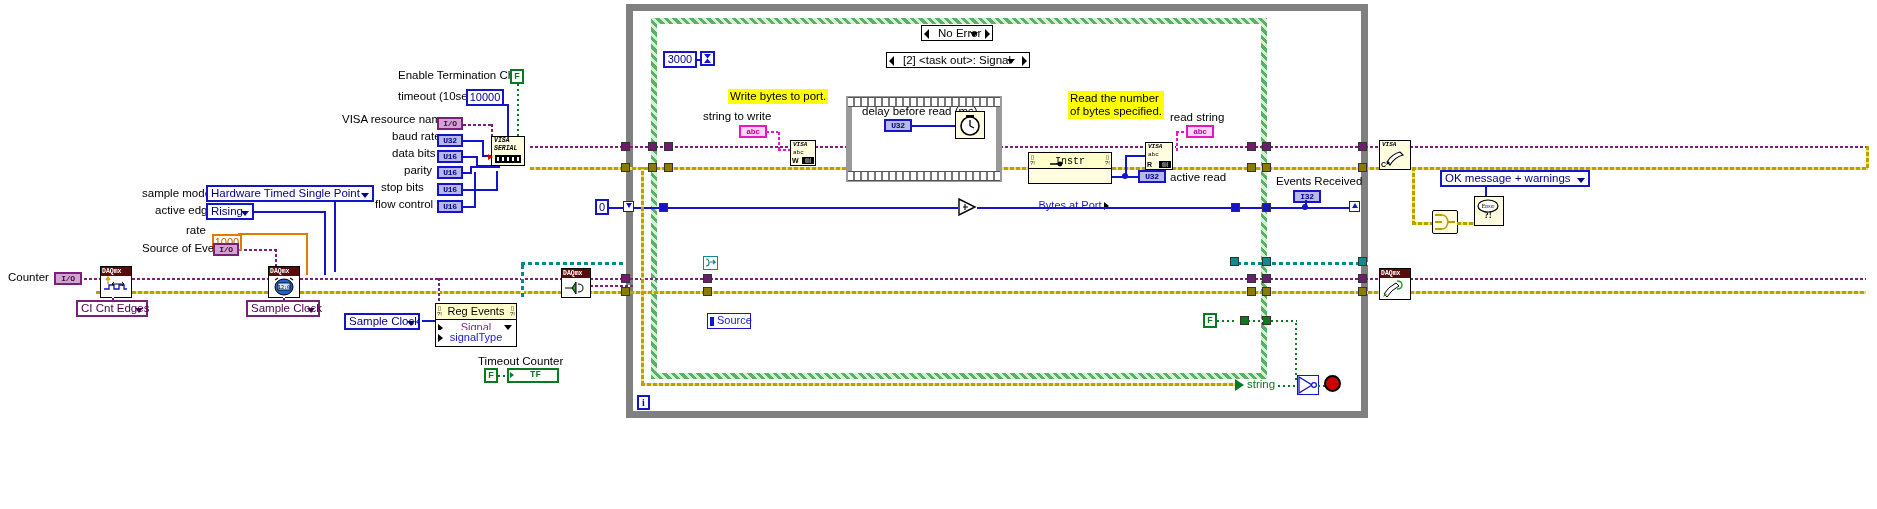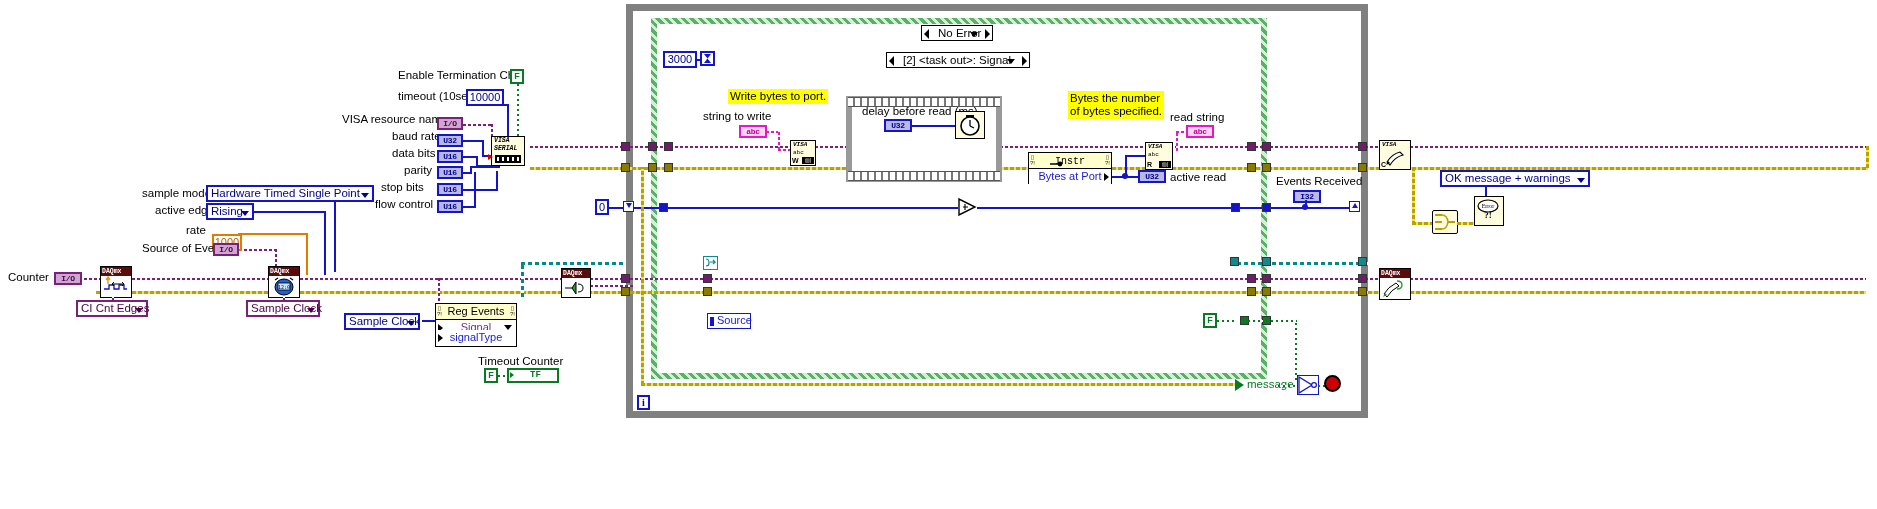--- a/index.html
+++ b/index.html
@@ -389,36 +389,36 @@
   <div class="term t-blue" style="left:884px;top:119px;width:28px;">U32</div>
   <div class="w w-blue" style="left:911px;top:125px;width:45px;"></div>
   <div class="vi" style="left:955px;top:111px;width:30px;height:28px;">
     <svg width="26" height="24" viewBox="0 0 26 24" style="display:block;margin:1px auto;">
       <circle cx="13" cy="13" r="9" fill="#fff" stroke="#000" stroke-width="1.6"></circle>
       <path d="M13 13 L13 7 M13 13 L17 15" stroke="#000" stroke-width="1.3" fill="none"></path>
       <path d="M9 3 h8" stroke="#000" stroke-width="2"></path>
     </svg>
   </div>
 
-  <div class="comment" style="left:1068px;top:91px;">Bytes the number
+  <div class="comment" style="left:1068px;top:91px;">Read the number
 of bytes specified.</div>
 
   <div class="propnode" style="left:1028px;top:152px;width:84px;height:32px;">
     <div class="pn-top" style="background:#ffffcc;">
       <span class="pn-gl">▯<br>?!</span>
       <span style="font-family:'Liberation Mono',monospace;font-size:10px;">Instr</span>
       <span class="pn-gr">▯<br>?!</span>
       <span style="position:absolute;left:20px;top:4px;">
         <svg width="14" height="8" viewBox="0 0 14 8">
             <path d="M1 4 h8" stroke="#000" stroke-width="1.5"></path>
             <circle cx="11" cy="4" r="2.4" fill="#000"></circle>
           </svg>
       </span>
     </div>
-    <div class="pn-row" style="background:#fff;color:#1a1ad0;">
+    <div class="pn-row" style="background:#fff;color:#1a1ad0;margin-top:29px;">
       <span>Bytes at Port</span>
       <span class="pn-arrow-r"></span>
     </div>
   </div>
 
   <div class="w w-blue" style="left:1112px;top:176px;width:26px;"></div>
   <div class="w w-bluev" style="left:1125px;top:155px;height:22px;"></div>
   <div class="w w-blue" style="left:1125px;top:155px;width:20px;"></div>
   <div style="position:absolute;left:1122px;top:173px;width:6px;height:6px;border-radius:50%;
               background:#1414c8;"></div>
@@ -561,21 +561,21 @@
     <div class="dbody" style="display:flex;align-items:center;justify-content:center;">
       <svg width="28" height="20" viewBox="0 0 28 20">
         <path d="M3 15 q4 -7 12 -11 l3 3 q-8 4 -12 11 z" fill="#fff" stroke="#000" stroke-width="1"></path>
         <path d="M4 14 l-2 4 l4 -2 z" fill="#2a9d2a"></path>
         <path d="M16 2 q5 0 5 4 q0 4 -5 4" stroke="#2a9d2a" stroke-width="1.4" fill="none"></path>
       </svg>
     </div>
   </div>
 
   <div class="statusarrow" style="left:1235px;top:379px;"></div>
-  <div class="lbl" style="left:1247px;top:379px;color:#0a7a22;">message</div>
+  <div class="lbl" style="left:1247px;top:379px;color:#0a7a22;">string</div>
   <div class="w w-green" style="left:1278px;top:385px;width:18px;"></div>
   <div class="notnode" style="left:1297px;top:375px;width:22px;height:20px;">
     <svg width="20" height="18" viewBox="0 0 20 18">
       <path d="M1 1 L1 17 L14 9 Z" fill="#fff" stroke="#1414c8" stroke-width="1.3"></path>
       <circle cx="16" cy="9" r="2.4" fill="#fff" stroke="#1414c8" stroke-width="1.2"></circle>
     </svg>
   </div>
   <div class="w w-green" style="left:1318px;top:385px;width:8px;"></div>
   <div class="stopbtn" style="left:1324px;top:375px;"></div>
 

